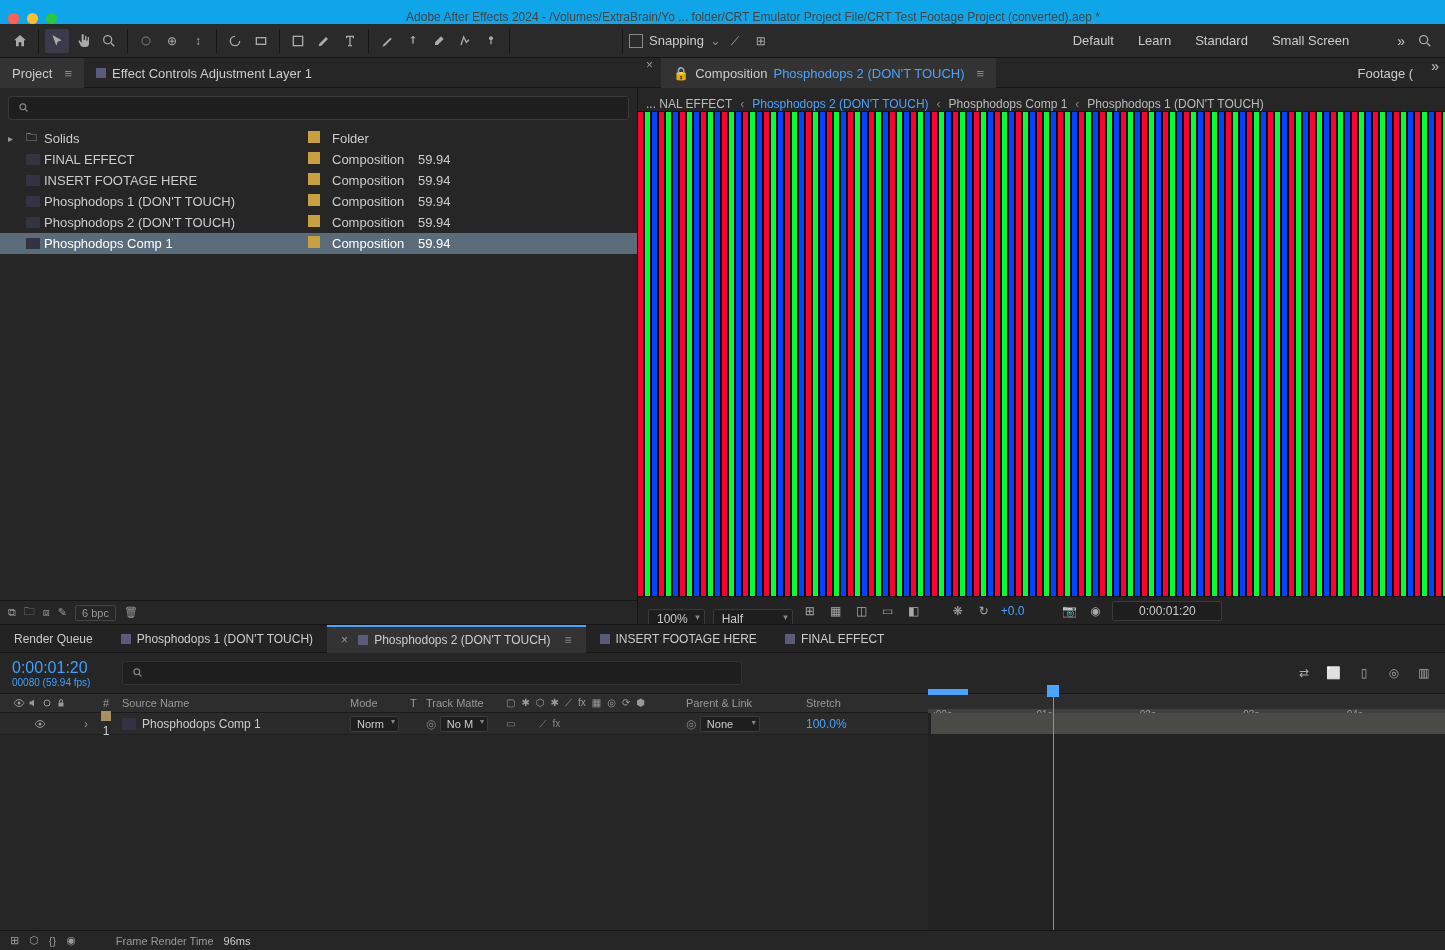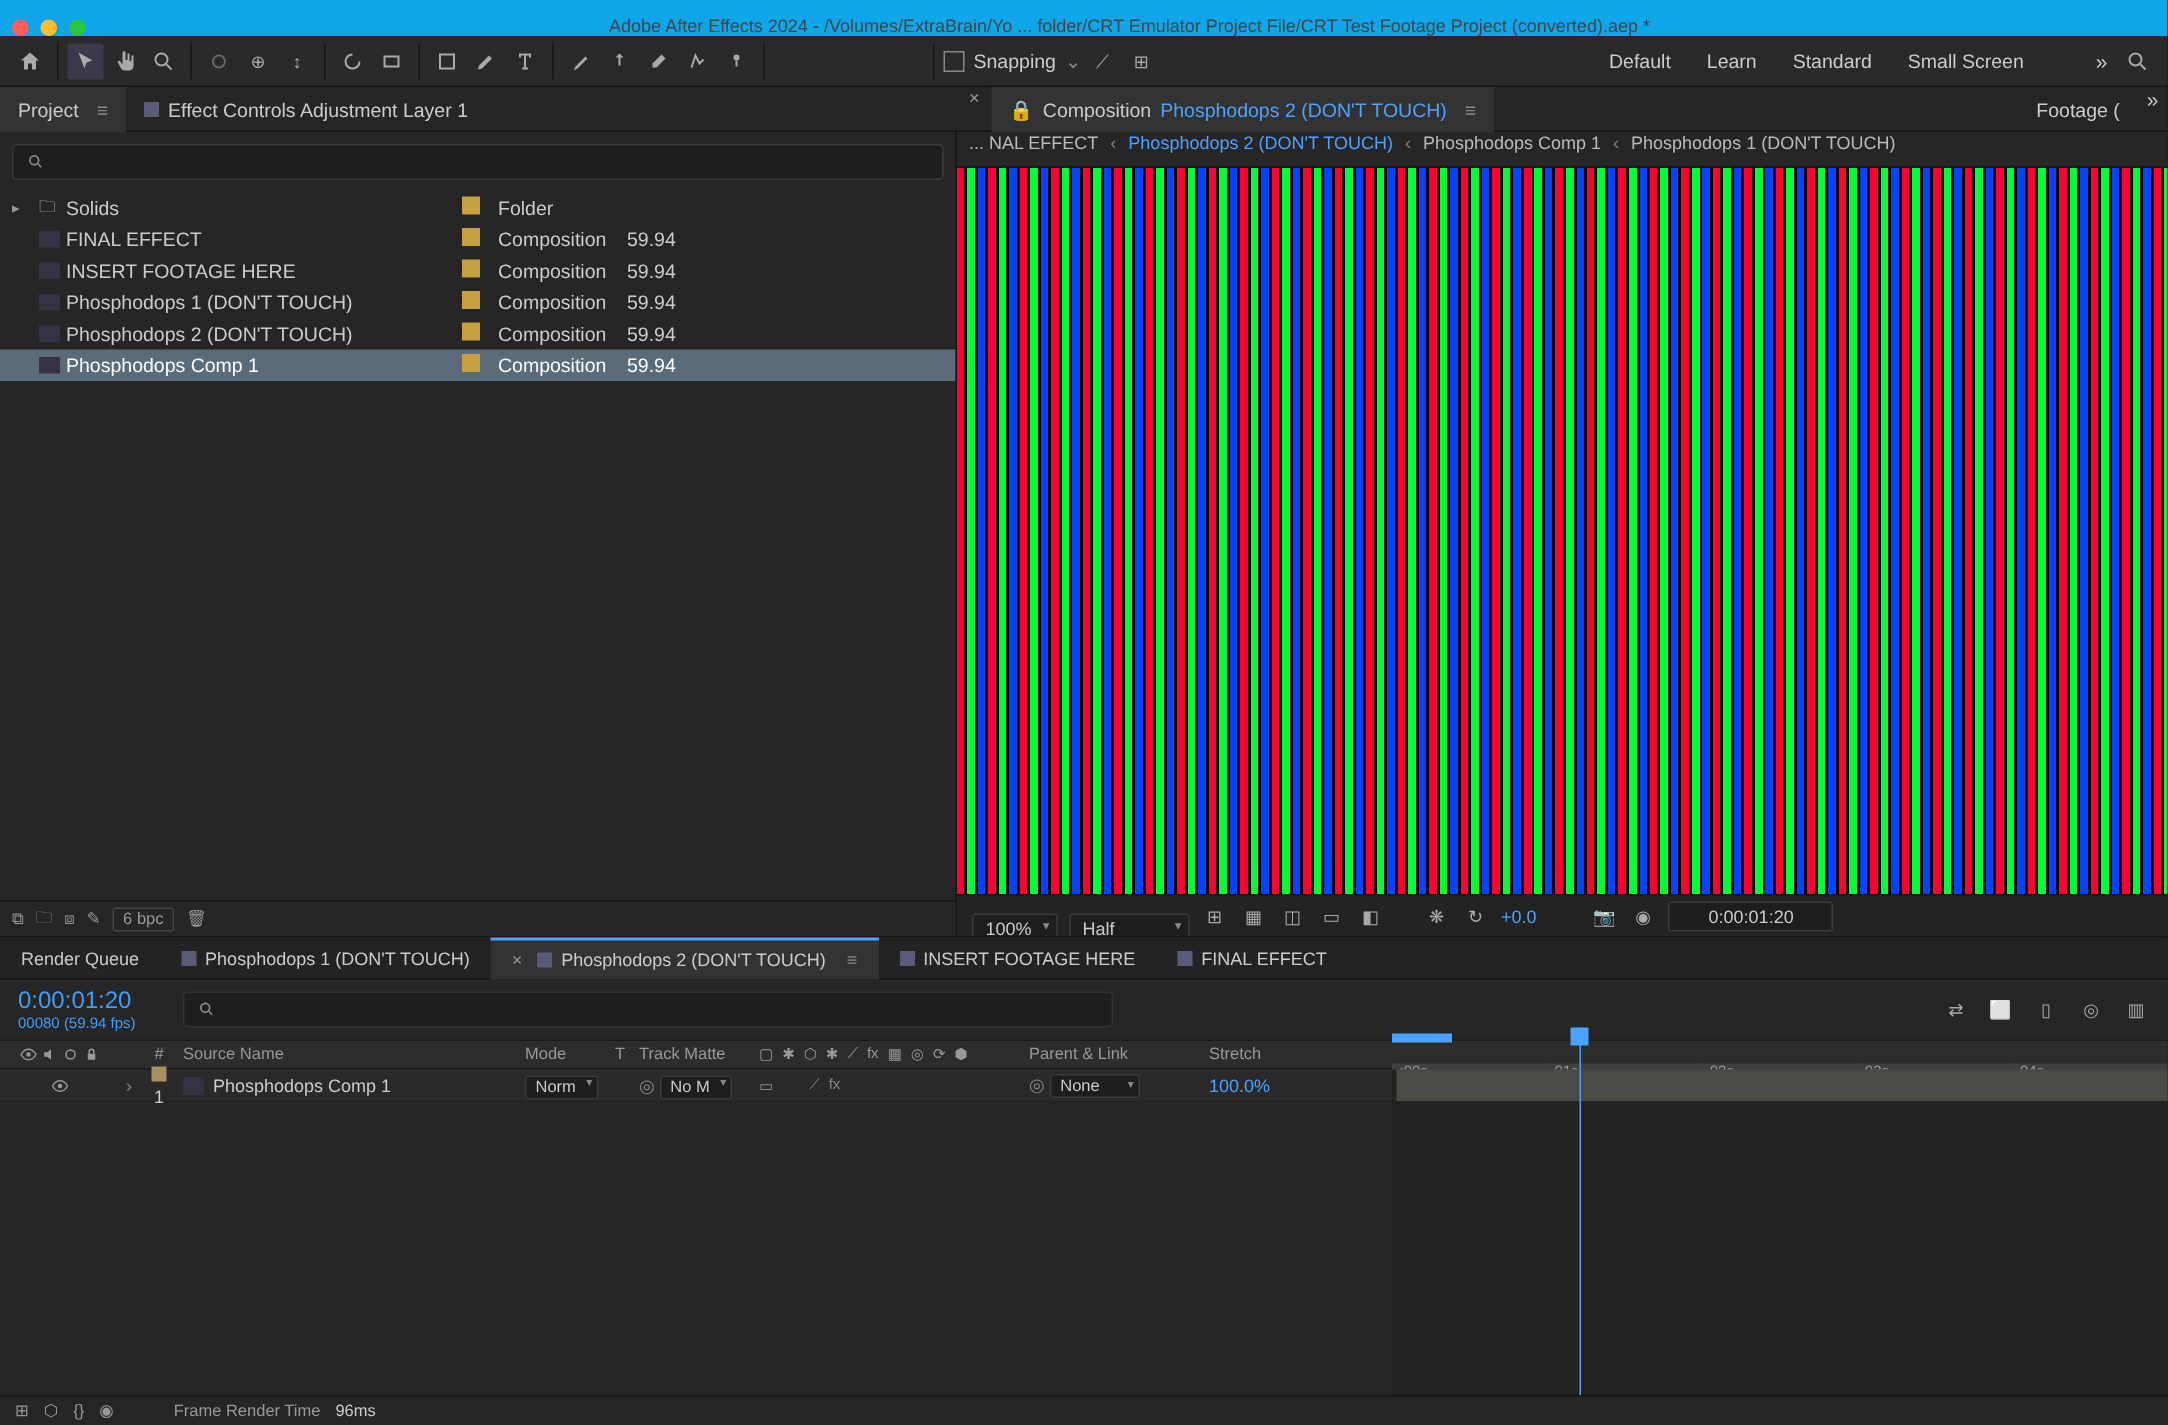--- a/index.html
+++ b/index.html
@@ -52,21 +52,21 @@
 .row .tw { width: 18px; color: #999; font-size: 10px; }
 .row .icon { width: 18px; height: 15px; display: flex; align-items: center; font-size: 11px; }
 .row .nm { width: 264px; }
 .row .tag { width: 24px; }
 .row .tag .sw { width: 12px; height: 12px; background: #c8a040; display: inline-block; }
 .row .type { width: 86px; }
 .row .fr { width: 60px; }
 .proj-foot { height: 24px; background: #262626; border-top: 1px solid #151515; display: flex; align-items: center; gap: 8px; padding: 0 8px; color: #999; font-size: 11px; }
 
 
-.breadcrumb { height: 24px; background: #262626; display: flex; align-items: flex-start; font-size: 12px; color: #bbb; padding: 0 8px; gap: 8px; border-bottom: 1px solid #151515; }
+.breadcrumb { height: 24px; background: #262626; display: flex; align-items: flex-end; font-size: 12px; color: #bbb; padding: 0 8px; gap: 8px; border-bottom: 1px solid #151515; }
 .breadcrumb .bc { white-space: nowrap; }
 .breadcrumb .bc.active { color: #4aa3ff; }
 .breadcrumb .car { color: #888; }
 .viewer { flex: 1; background: #000; position: relative; overflow: hidden; }
 .viewer-foot { height: 28px; background: #232323; border-top: 1px solid #151515; display: flex; align-items: center; gap: 8px; padding: 0 10px; font-size: 12px; color: #ccc; }
 .viewer-foot .dd { background: #1e1e1e; border: 1px solid #3a3a3a; padding: 2px 16px 2px 8px; border-radius: 2px; position: relative; margin-top: 16px; }
 .viewer-foot .dd::after { content: '▾'; position: absolute; right: 4px; font-size: 9px; color: #888; }
 .vficon { width: 18px; height: 18px; display: flex; align-items: center; justify-content: center; color: #aaa; }
 .plus0 { color: #4aa3ff; }
 .tc { background: #1e1e1e; border: 1px solid #3a3a3a; padding: 2px 8px; border-radius: 2px; width: 110px; text-align: center; }

